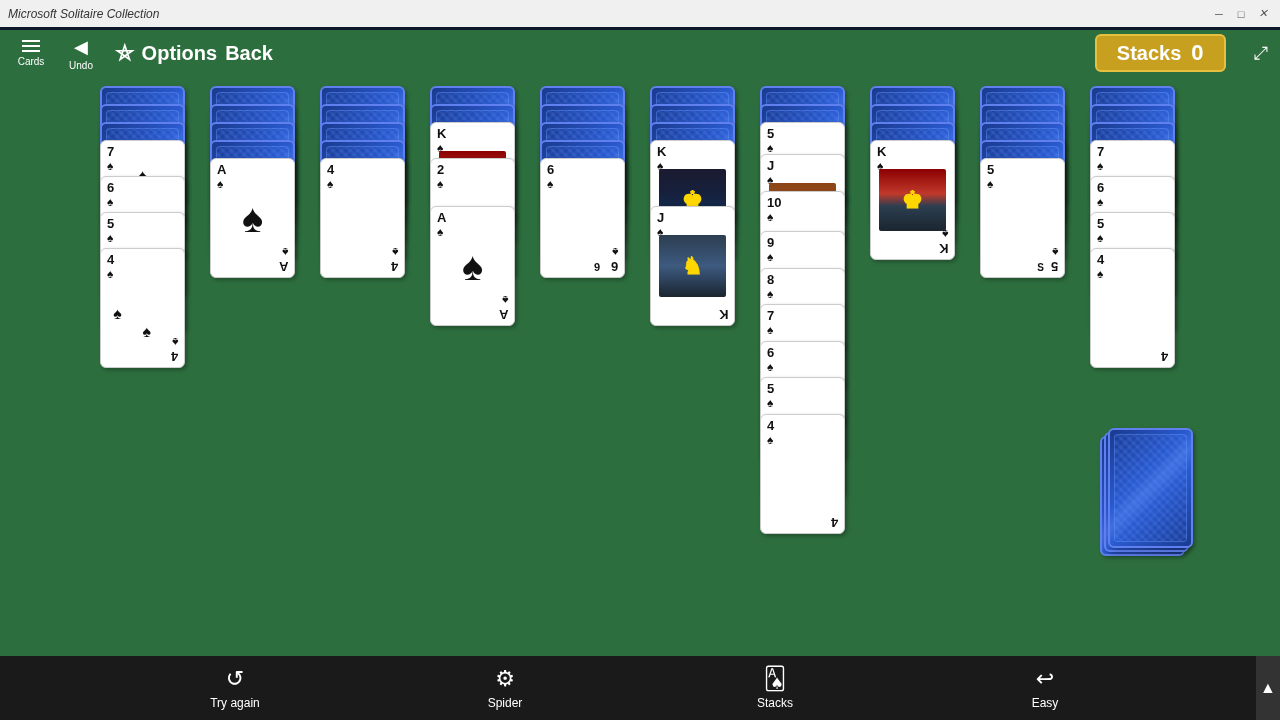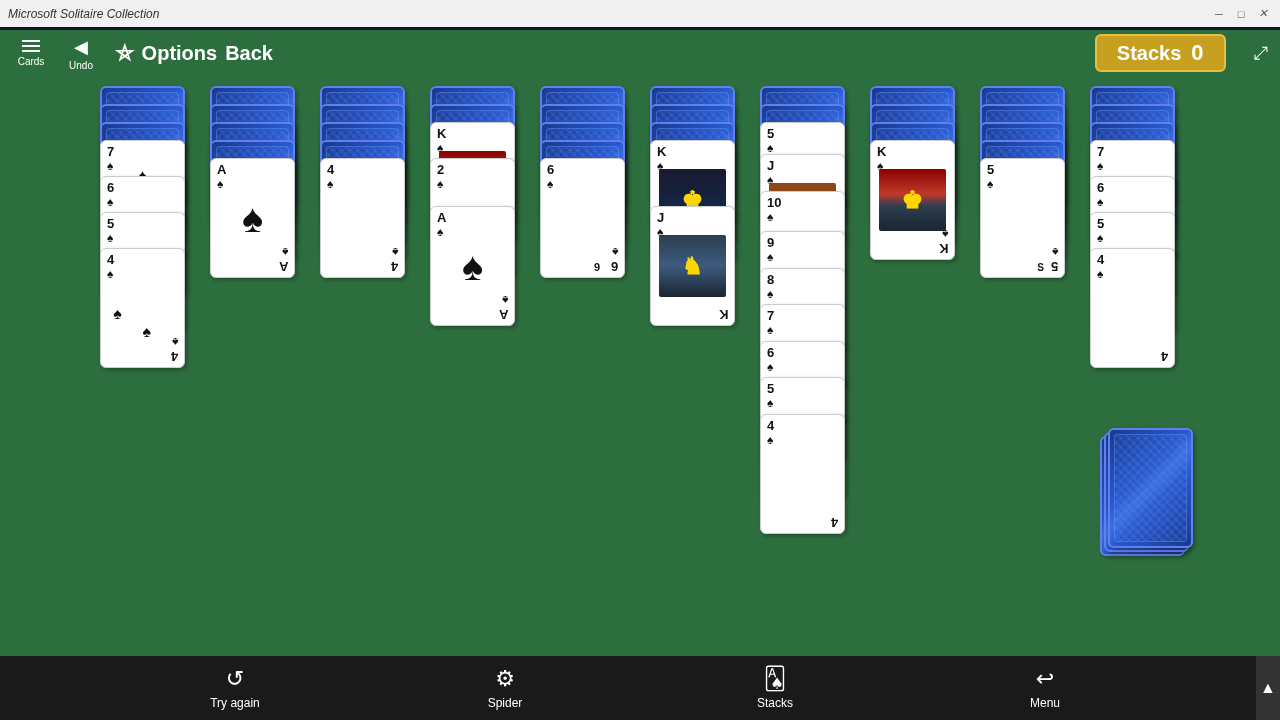--- a/index.html
+++ b/index.html
@@ -479,16 +479,16 @@
   <div class="tool-btn">
     <span class="icon">⚙</span>
     <span>Spider</span>
   </div>
   <div class="tool-btn">
     <span class="icon">🂡</span>
     <span>Stacks</span>
   </div>
   <div class="tool-btn">
     <span class="icon">↩</span>
-    <span>Menu</span>
+    <span>Easy</span>
   </div>
   <div class="toolbar-expand">▲</div>
 </div>
 
 </body></html>

